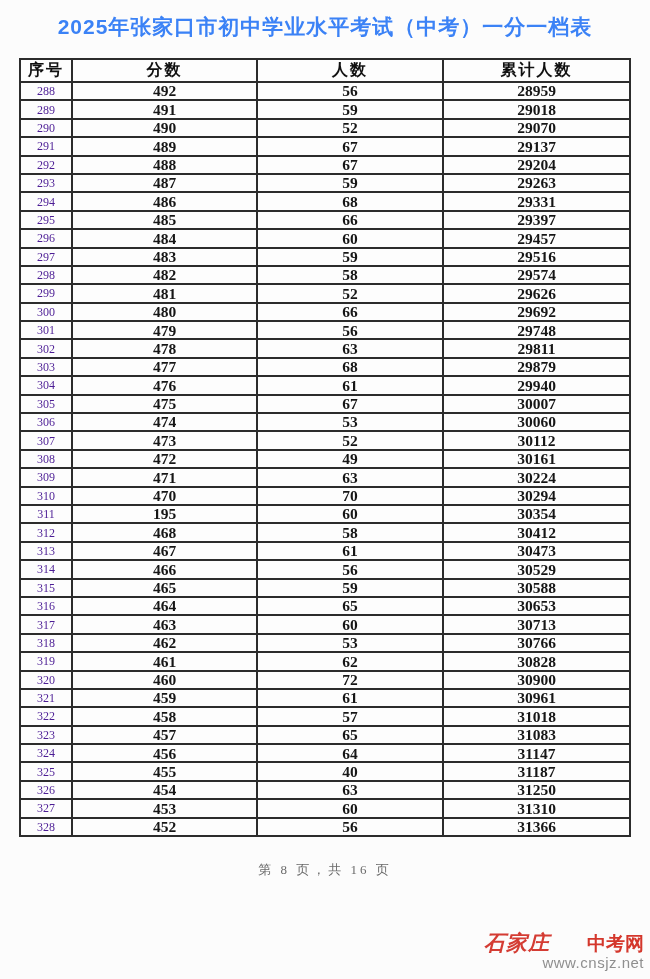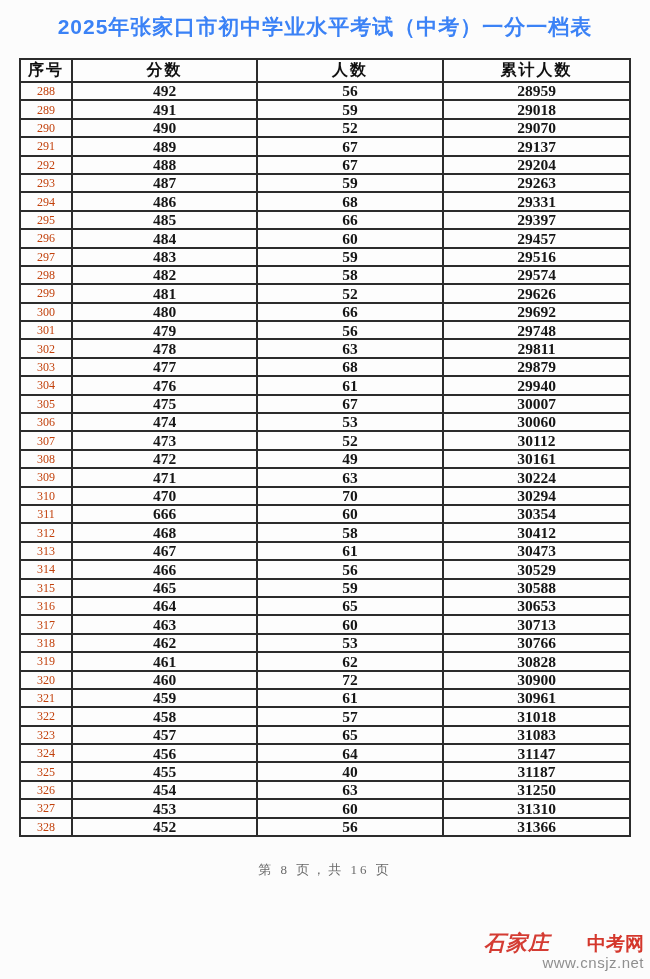--- a/index.html
+++ b/index.html
@@ -49,21 +49,21 @@
   .score-table td {
     height: 18.4px;
     font-size: 15.5px;
     font-weight: 700;
     color: #161616;
     line-height: 1;
   }
   .score-table td.seq {
     font-weight: 400;
     font-size: 12px;
-    color: #c2410c;
+    color: #4c1d95;
   }
   .page-footer {
     margin-top: 24px;
     text-align: center;
     font-size: 13px;
     color: #6b6b6b;
     letter-spacing: 3px;
   }
   .watermark {
     position: absolute;
@@ -251,21 +251,21 @@
           <td>30224</td>
         </tr>
         <tr>
           <td class="seq">310</td>
           <td>470</td>
           <td>70</td>
           <td>30294</td>
         </tr>
         <tr>
           <td class="seq">311</td>
-          <td>666</td>
+          <td>195</td>
           <td>60</td>
           <td>30354</td>
         </tr>
         <tr>
           <td class="seq">312</td>
           <td>468</td>
           <td>58</td>
           <td>30412</td>
         </tr>
         <tr>

